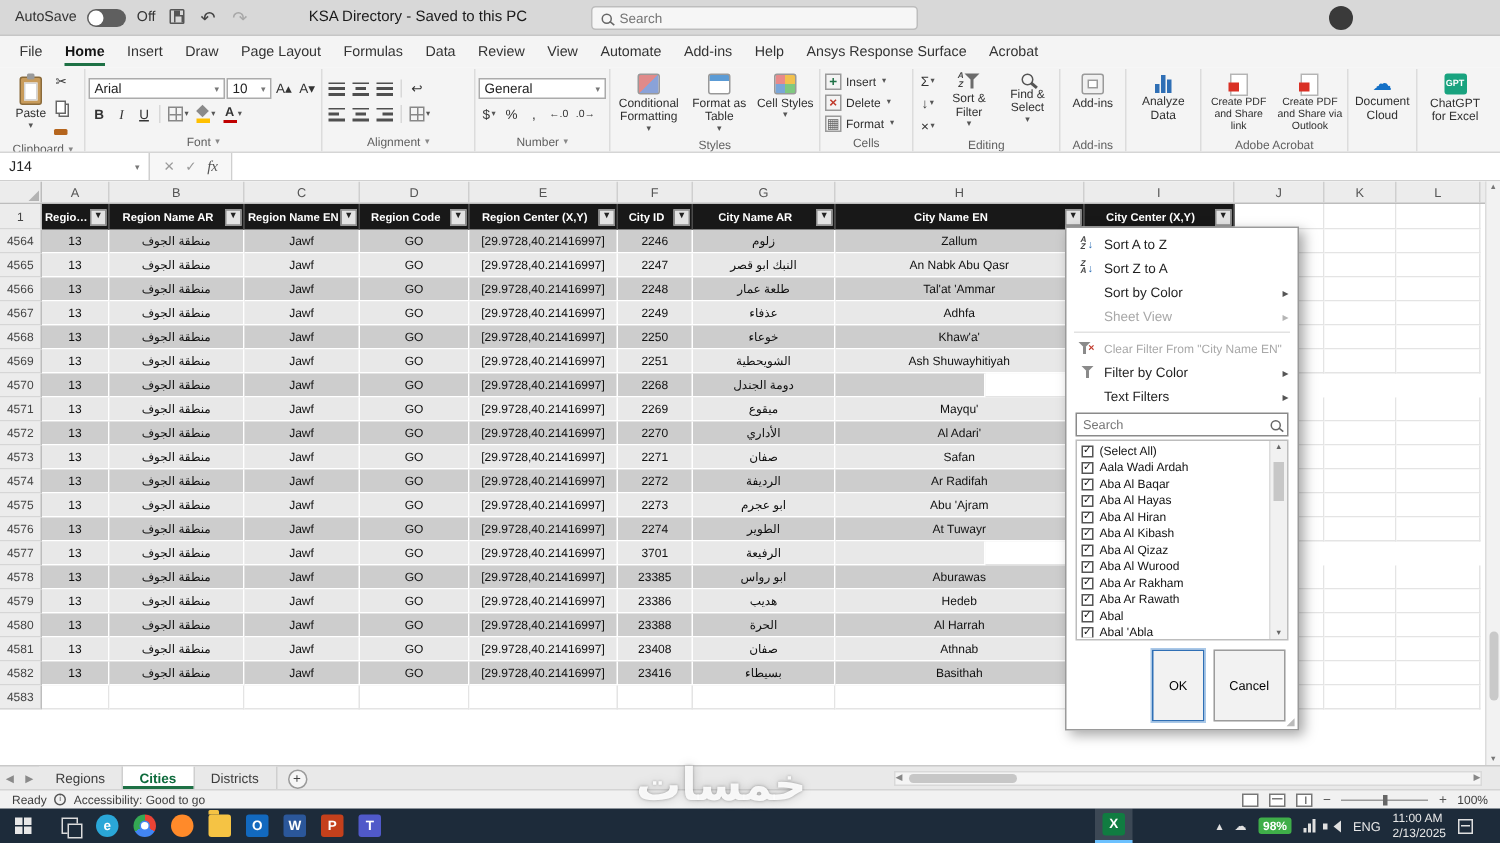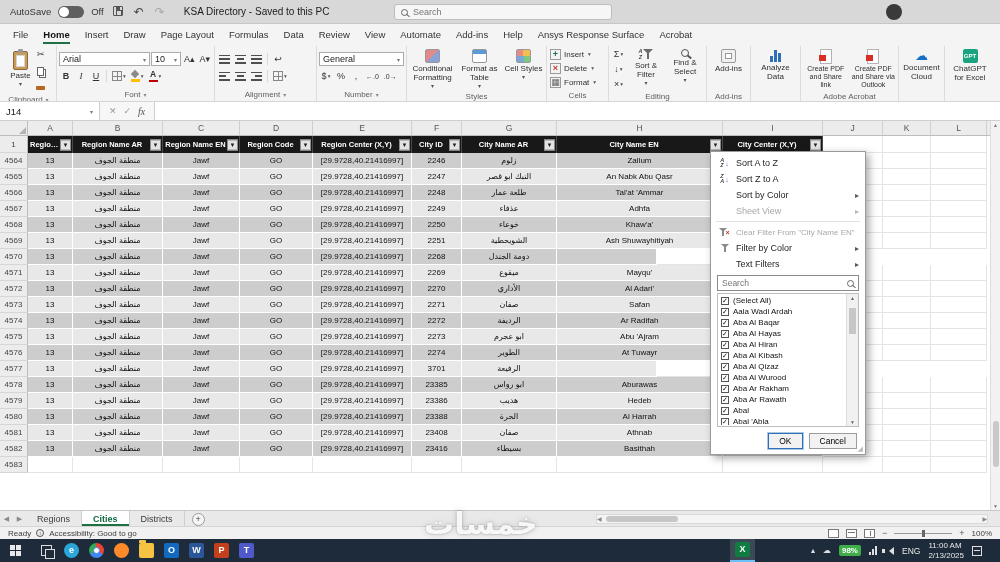--- a/index.html
+++ b/index.html
@@ -10,21 +10,21 @@
 
 #titlebar{position:absolute;top:0;left:0;width:100%;height:24px;background:#d8d8d8;display:flex;align-items:center;gap:7px;padding:0 10px;border-bottom:1px solid #c6c6c6}
 .tb-txt{font-size:9.5px;color:#333}
 .switch{width:26px;height:12px;border-radius:6px;background:#5f5f5f;position:relative;display:inline-block;flex:none}
 .switch .knob{position:absolute;left:1px;top:1px;width:10px;height:10px;border-radius:50%;background:#fff}
 .qbtn{background:none;border:none;font-size:12px;color:#444;padding:0 2px;font-family:inherit}
 .qbtn.disabled{color:#a8a8a8}
 .ic-save{display:inline-block;width:10px;height:10px;border:1px solid #555;border-radius:1px;position:relative}
 .ic-save::before{content:"";position:absolute;top:0;left:2px;width:4px;height:3px;background:#555}
 .ic-save::after{content:"";position:absolute;bottom:0;left:2px;width:4px;height:4px;border:1px solid #555;border-bottom:none}
-#title-text{font-size:10px;color:#1a1a1a;margin-left:10px;white-space:nowrap}
+#title-text{font-size:10px;color:#1a1a1a;margin-left:32px;white-space:nowrap}
 #tb-search{position:absolute;left:394px;top:4px;width:218px;height:16px;background:#f6f6f6;border:1px solid #bdbdbd;border-radius:3px;display:flex;align-items:center;gap:5px;padding:0 6px}
 #tb-search input{border:none;background:transparent;outline:none;font-size:9px;width:100%;font-family:inherit;color:#444}
 .mag{display:inline-block;width:7px;height:7px;border:1px solid #666;border-radius:50%;position:relative;flex:none}
 .mag::after{content:"";position:absolute;width:4px;height:1px;background:#666;right:-3px;bottom:-1px;transform:rotate(40deg)}
 #avatar{position:absolute;right:98px;top:4px;width:16px;height:16px;border-radius:50%;background:#3a3a3a}
 
 
 #tabrow{position:absolute;top:24px;left:0;width:100%;height:21px;background:#f4f4f4;display:flex;align-items:center;padding:0 6px;gap:1px}
 .rtab{font-size:9.5px;color:#333;padding:4px 7px;position:relative;white-space:nowrap}
 .rtab.active{font-weight:bold;color:#141414}
@@ -140,21 +140,21 @@
 .redx{color:#c0392b;font-size:7px;font-weight:bold;margin-left:-2px}
 #fsearch{margin:3px 6px 2px;height:16px;border:1px solid #8a8a8a;display:flex;align-items:center;padding:0 4px;gap:4px;background:#fff}
 #fsearch input{flex:1;border:none;outline:none;font-size:8.5px;font-family:inherit;min-width:0}
 #fvalues{margin:2px 6px;border:1px solid #bdbdbd;height:134px;position:relative;overflow:hidden;background:#fff}
 #fvalues-list{position:absolute;inset:1px 13px 1px 1px;overflow:hidden}
 .fv{display:flex;align-items:center;gap:4px;height:11px;padding:0 2px;font-size:8px;color:#111;white-space:nowrap}
 .cb{width:8px;height:8px;border:1px solid #555;background:#fff;flex:none;display:flex;align-items:center;justify-content:center;font-size:7px;line-height:1;color:#111}
 #flist-scroll{position:absolute;right:0;top:0;bottom:0;width:12px;background:#f1f1f1;border-left:1px solid #dcdcdc;display:flex;flex-direction:column;align-items:center;justify-content:space-between;font-size:5px;color:#666;padding:1px 0}
 #flist-thumb{position:absolute;right:2.5px;top:14px;width:7px;height:26px;background:#c7c7c7}
 #fbuttons{display:flex;justify-content:flex-end;gap:6px;margin:6px 8px 2px}
-#fbuttons button{font-size:8.5px;font-family:inherit;background:#f2f2f2;border:1px solid #9c9c9c;padding:2px 10px}
+#fbuttons button{font-size:8.5px;font-family:inherit;background:#f2f2f2;border:1px solid #9c9c9c;padding:18px 10px}
 #fbuttons .ok{border-color:#2f6fb5;outline:1px solid #a9c8e8}
 #fgrip{position:absolute;right:2px;bottom:1px;font-size:7px;color:#bbb}
 
 
 #tabstrip{position:absolute;top:510px;left:0;width:100%;height:16px;background:#e9e9e9;border-top:1px solid #c9c9c9;display:flex;align-items:stretch;font-size:9px}
 .tnav{width:13px;display:flex;align-items:center;justify-content:center;color:#8a8a8a;font-size:7px}
 #stabs{display:flex;align-items:stretch}
 .stab{display:flex;align-items:center;padding:0 11px;color:#3c3c3c;border-right:1px solid #cfcfcf;position:relative;background:#e9e9e9}
 .stab.active{background:#fff;color:#0e6b3c;font-weight:bold}
 .stab.active::after{content:"";position:absolute;left:0;right:0;bottom:0;height:2px;background:#1e7145}

